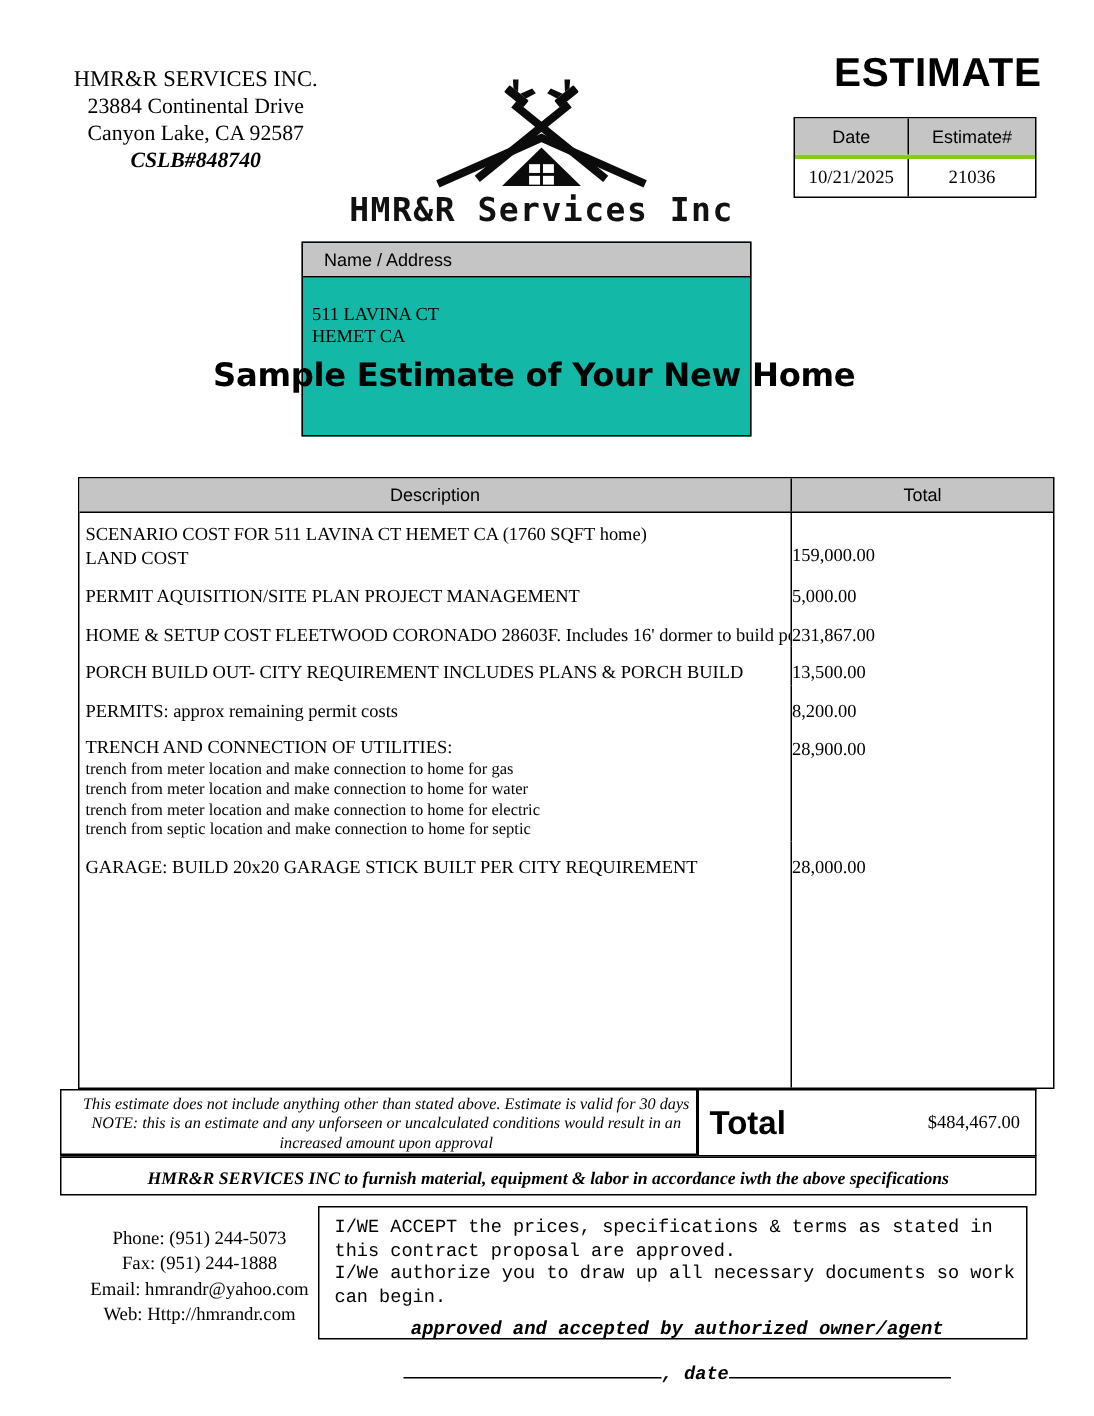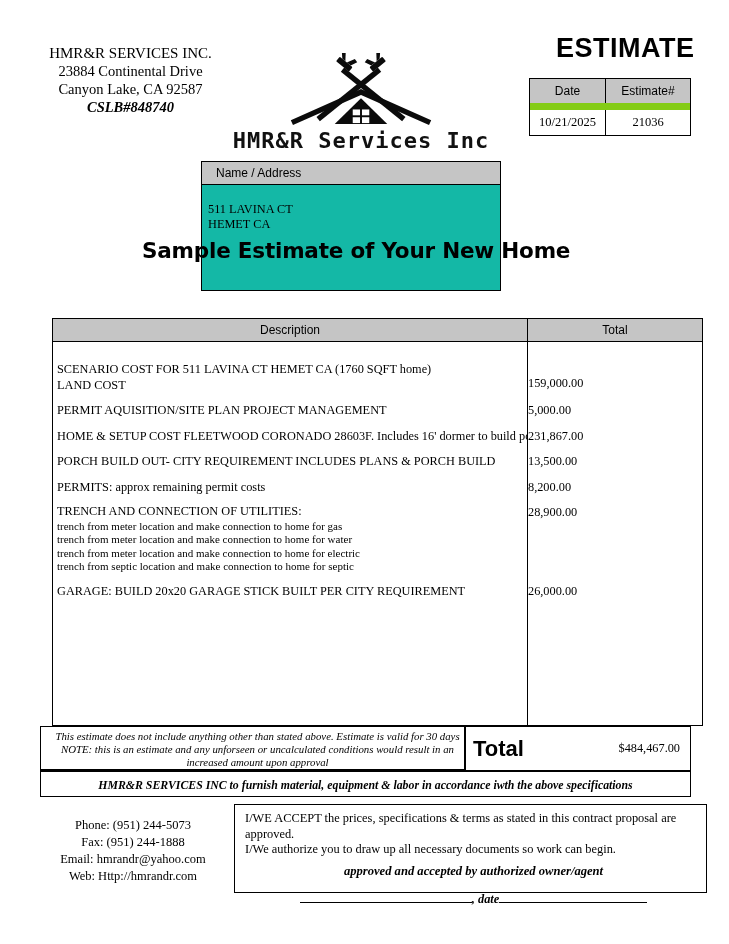--- a/index.html
+++ b/index.html
@@ -18,21 +18,21 @@
   .logo-text { font-family:"DejaVu Sans Mono", monospace; font-size:22px; font-weight:bold;
                letter-spacing:1px; margin-top:2px; white-space:nowrap; color:#111; }
 
   .est-title { position:absolute; left:556px; top:33px; width:140px;
                font-family:"Liberation Sans", sans-serif; font-weight:bold; font-size:27px;
                letter-spacing:0.5px; }
 
   .meta { position:absolute; left:529px; top:78px; width:162px;
           border:1px solid #000; font-family:"Liberation Sans", sans-serif; font-size:12px; }
   .meta-row { display:flex; }
-  .meta-row + .meta-row { border-top:7px solid #84cc16; }
+  .meta-row + .meta-row { border-top:3px solid #84cc16; }
   .meta-cell { text-align:center; padding:5px 2px; }
   .meta-cell.c1 { width:76px; border-right:1px solid #000; }
   .meta-cell.c2 { flex:1; }
   .meta-head .meta-cell { background:#c5c5c5; }
   .meta .serif { font-family:"Liberation Serif", serif; font-size:12.5px; }
 
   
   .addr-box { position:absolute; left:201px; top:161px; width:300px; height:130px;
               border:1px solid #000; background:#14b8a6; }
   .addr-head { height:23px; background:#c5c5c5; border-bottom:1px solid #000;
@@ -47,21 +47,21 @@
   
   .items { position:absolute; left:52px; top:318px; width:651px; height:408px;
            border:1px solid #000; display:flex; flex-direction:column; }
   .items-head { display:flex; height:23px; background:#c5c5c5; border-bottom:1px solid #000;
                 font-family:"Liberation Sans", sans-serif; font-size:12px; }
   .ih-desc { width:475px; border-right:1px solid #000; text-align:center; padding-top:4px; }
   .ih-total { flex:1; text-align:center; padding-top:4px; }
   .items-body { flex:1; display:flex; flex-direction:column; }
   .row { display:flex; }
   .desc { width:475px; border-right:1px solid #000; padding:10px 4px 0 4px; overflow:hidden; }
-  .row0 .desc { padding-top:20px; }
+  .row0 .desc { padding-top:7px; }
   .row5 .desc { padding-top:9px; }
   .line { font-size:12.3px; line-height:15.5px; white-space:nowrap; }
   .line.sub { font-size:11px; line-height:13.5px; }
   .amt { flex:1; text-align:left; padding:10px 9px 0 0; font-size:12.3px; }
   .row0 { align-items:stretch; }
   .row0 .amt { align-self:flex-end; padding:0 9px 2px 0; }
   .row-filler { flex:1; display:flex; }
   .row-filler .desc { height:100%; }
 
   
@@ -75,23 +75,23 @@
   .total-amt { font-size:12.3px; }
 
   .furnish-box { position:absolute; left:40px; top:771px; width:651px; height:26px;
                  border:1px solid #000; text-align:center; font-style:italic; font-weight:600;
                  font-size:11.8px; padding-top:6px; }
 
   
   .contact { position:absolute; left:38px; top:817px; width:190px; text-align:center;
              font-size:12.5px; line-height:17px; }
 
-  .accept-box { position:absolute; left:234px; top:804px; width:473px; height:89px;
+  .accept-box { position:absolute; left:212px; top:804px; width:473px; height:89px;
                 border:1px solid #000; padding:6px 4px 0 10px; font-size:12.4px;
-                line-height:15.5px; }
+                line-height:15.5px;font-family:Liberation Mono, monospace; }
   .accept-approved { text-align:center; font-weight:bold; font-style:italic; margin-top:6px;
                      font-size:12.6px; }
   .sig-row { margin-top:11px; text-align:center; white-space:nowrap; }
   .sig-line { display:inline-block; width:172px; height:13px; border-bottom:1.5px solid #000; }
   .sig-line2 { width:148px; }
   .date-lbl { font-weight:bold; font-style:italic; }
 </style>
 </head>
 <body>
 
@@ -200,21 +200,21 @@
           <div class="line sub">trench from meter location and make connection to home for water</div>
           <div class="line sub">trench from meter location and make connection to home for electric</div>
           <div class="line sub">trench from septic location and make connection to home for septic</div>
         </div>
         <div class="amt">28,900.00</div>
       </div>
       <div class="row">
         <div class="desc">
           <div class="line">GARAGE: BUILD 20x20 GARAGE STICK BUILT PER CITY REQUIREMENT</div>
         </div>
-        <div class="amt">26,000.00</div>
+        <div class="amt">28,000.00</div>
       </div>
       <div class="row row-filler">
         <div class="desc"></div>
         <div class="amt"></div>
       </div>
     </div>
   </div>
 
   <div class="totals-band">
     <div class="note-box">

